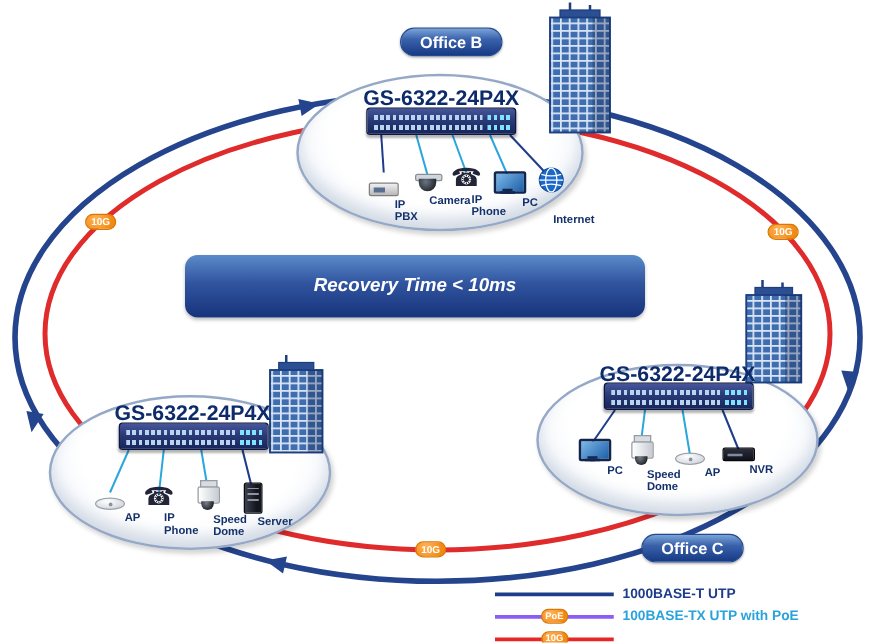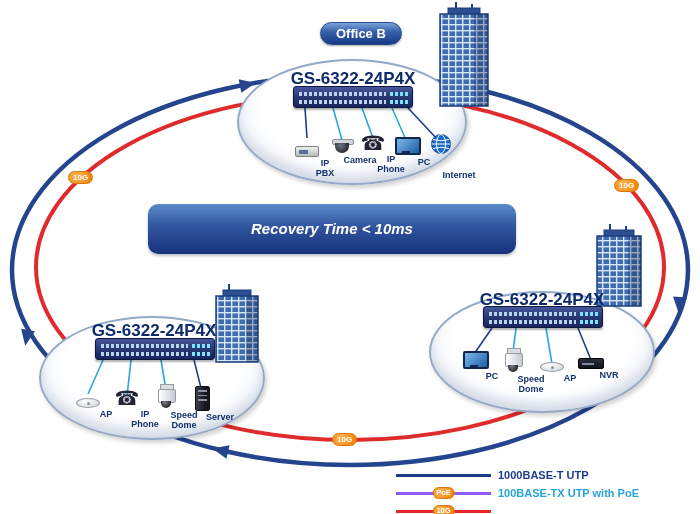--- a/index.html
+++ b/index.html
@@ -37,21 +37,21 @@
                       repeating-linear-gradient(90deg,#b9d4ef 0 3px, rgba(0,0,0,0) 3px 5px);
     background-size:100% 4px; background-repeat:no-repeat; background-position:0 0, 0 8px; }
   .switch .uplinks { position:absolute; right:4px; top:5px; width:18px; height:12px;
     background-image: repeating-linear-gradient(90deg,#7fe3ff 0 3px, rgba(0,0,0,0) 3px 5px),
                       repeating-linear-gradient(90deg,#7fe3ff 0 3px, rgba(0,0,0,0) 3px 5px);
     background-size:100% 4px; background-repeat:no-repeat; background-position:0 0, 0 8px; }
   .switch-label { position:absolute; z-index:4; width:140px; text-align:center;
     font-size:17px; font-weight:bold; color:#0d2a6b; }
 
   .device { position:absolute; z-index:4; width:44px; display:flex; flex-direction:column; align-items:center; gap:1px; }
-  .dlabel { font-size:9px; font-weight:bold; color:#14306b; text-align:center; line-height:1.15;padding-left:36px; }
+  .dlabel { font-size:9px; font-weight:bold; color:#14306b; text-align:left; line-height:1.15;padding-left:36px; }
 
   .ic { position:relative; display:block; }
   .ic-pbx { width:24px; height:11px; margin-top:8px; background:linear-gradient(#f0f0f0,#b9b9b9);
     border:1px solid #7e7e7e; border-radius:2px; }
   .ic-pbx::after { content:""; position:absolute; left:3px; top:3px; width:9px; height:4px; background:#5c6e8e; }
   .ic-domecam { width:20px; height:15px; margin-top:4px; }
   .ic-domecam::before { content:""; position:absolute; left:0; top:0; width:20px; height:4px;
     background:#cfd6de; border:1px solid #8a8f96; border-radius:2px; }
   .ic-domecam::after { content:""; position:absolute; left:3px; top:4px; width:14px; height:10px;
     background:radial-gradient(circle at 40% 25%, #6a7684, #23262b 75%); border-radius:0 0 8px 8px; }
@@ -171,20 +171,21 @@
       <path d="M546 328 L552 364" stroke="#2aa5de"></path>
       <path d="M578 328 L591 360" stroke="#1e3c8c"></path>
     </g>
   </svg>
 
   <div class="title-box">
     <div>Recovery Time &lt; 10ms</div>
   </div>
 
   <div class="office-badge" style="left:320px; top:22px;">Office B</div>
+  <div class="office-badge" style="left:513px; top:427px;">Office C</div>
 
   <div class="switch-label" style="left:283px; top:69px;">GS-6322-24P4X</div>
   <div class="switch" style="left:293px; top:86px;">
     <span class="ports"></span>
     <span class="uplinks"></span>
   </div>
 
   <div class="switch-label" style="left:84px; top:321px;">GS-6322-24P4X</div>
   <div class="switch" style="left:95px; top:338px;">
     <span class="ports"></span>

